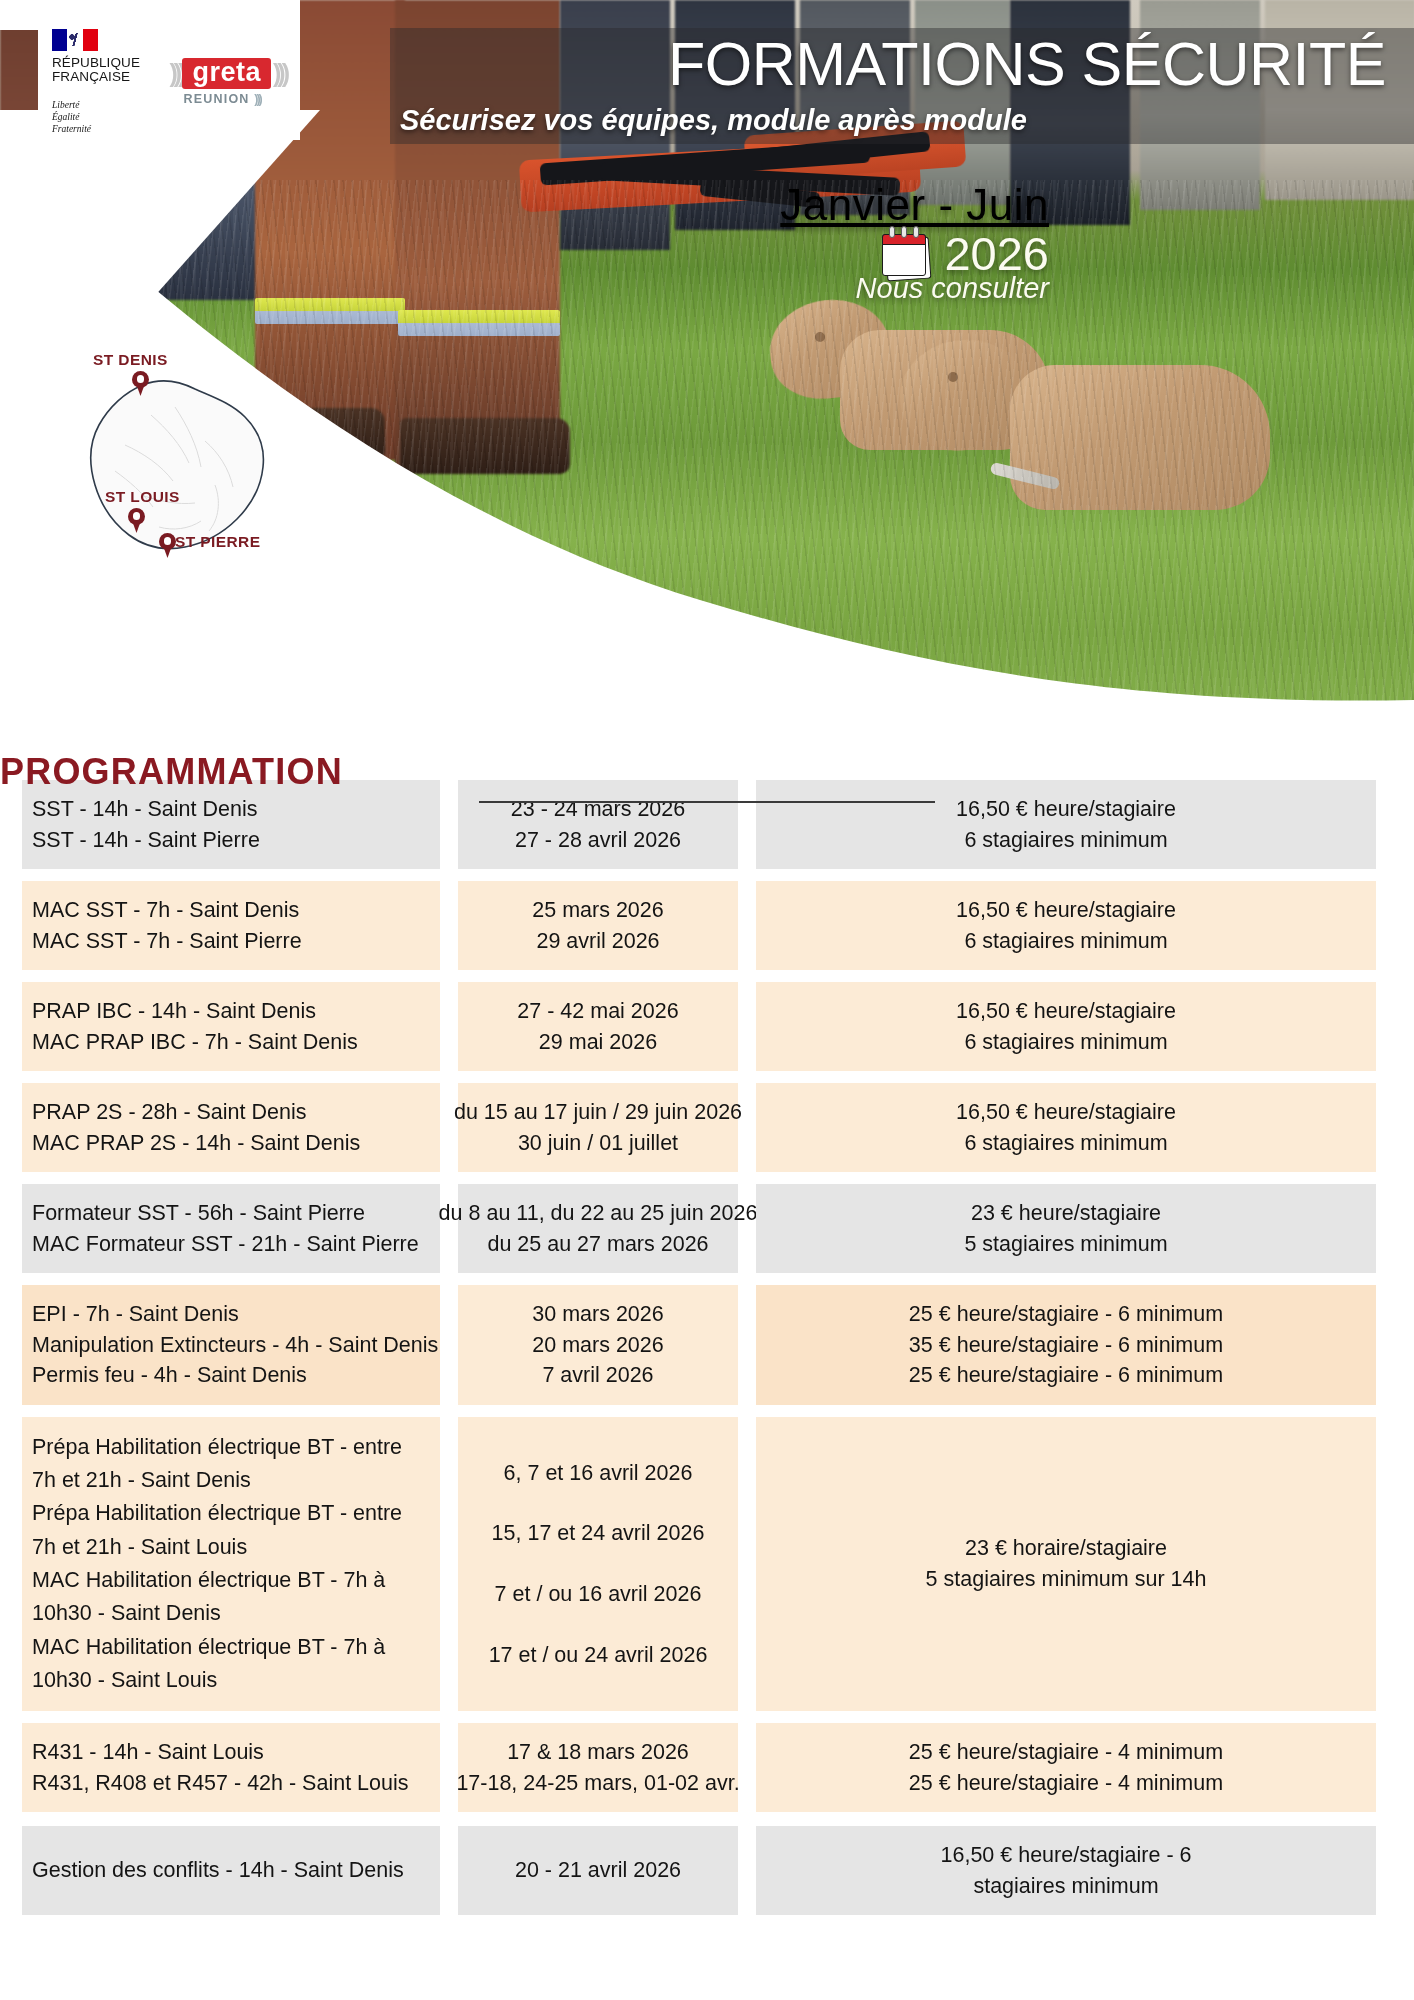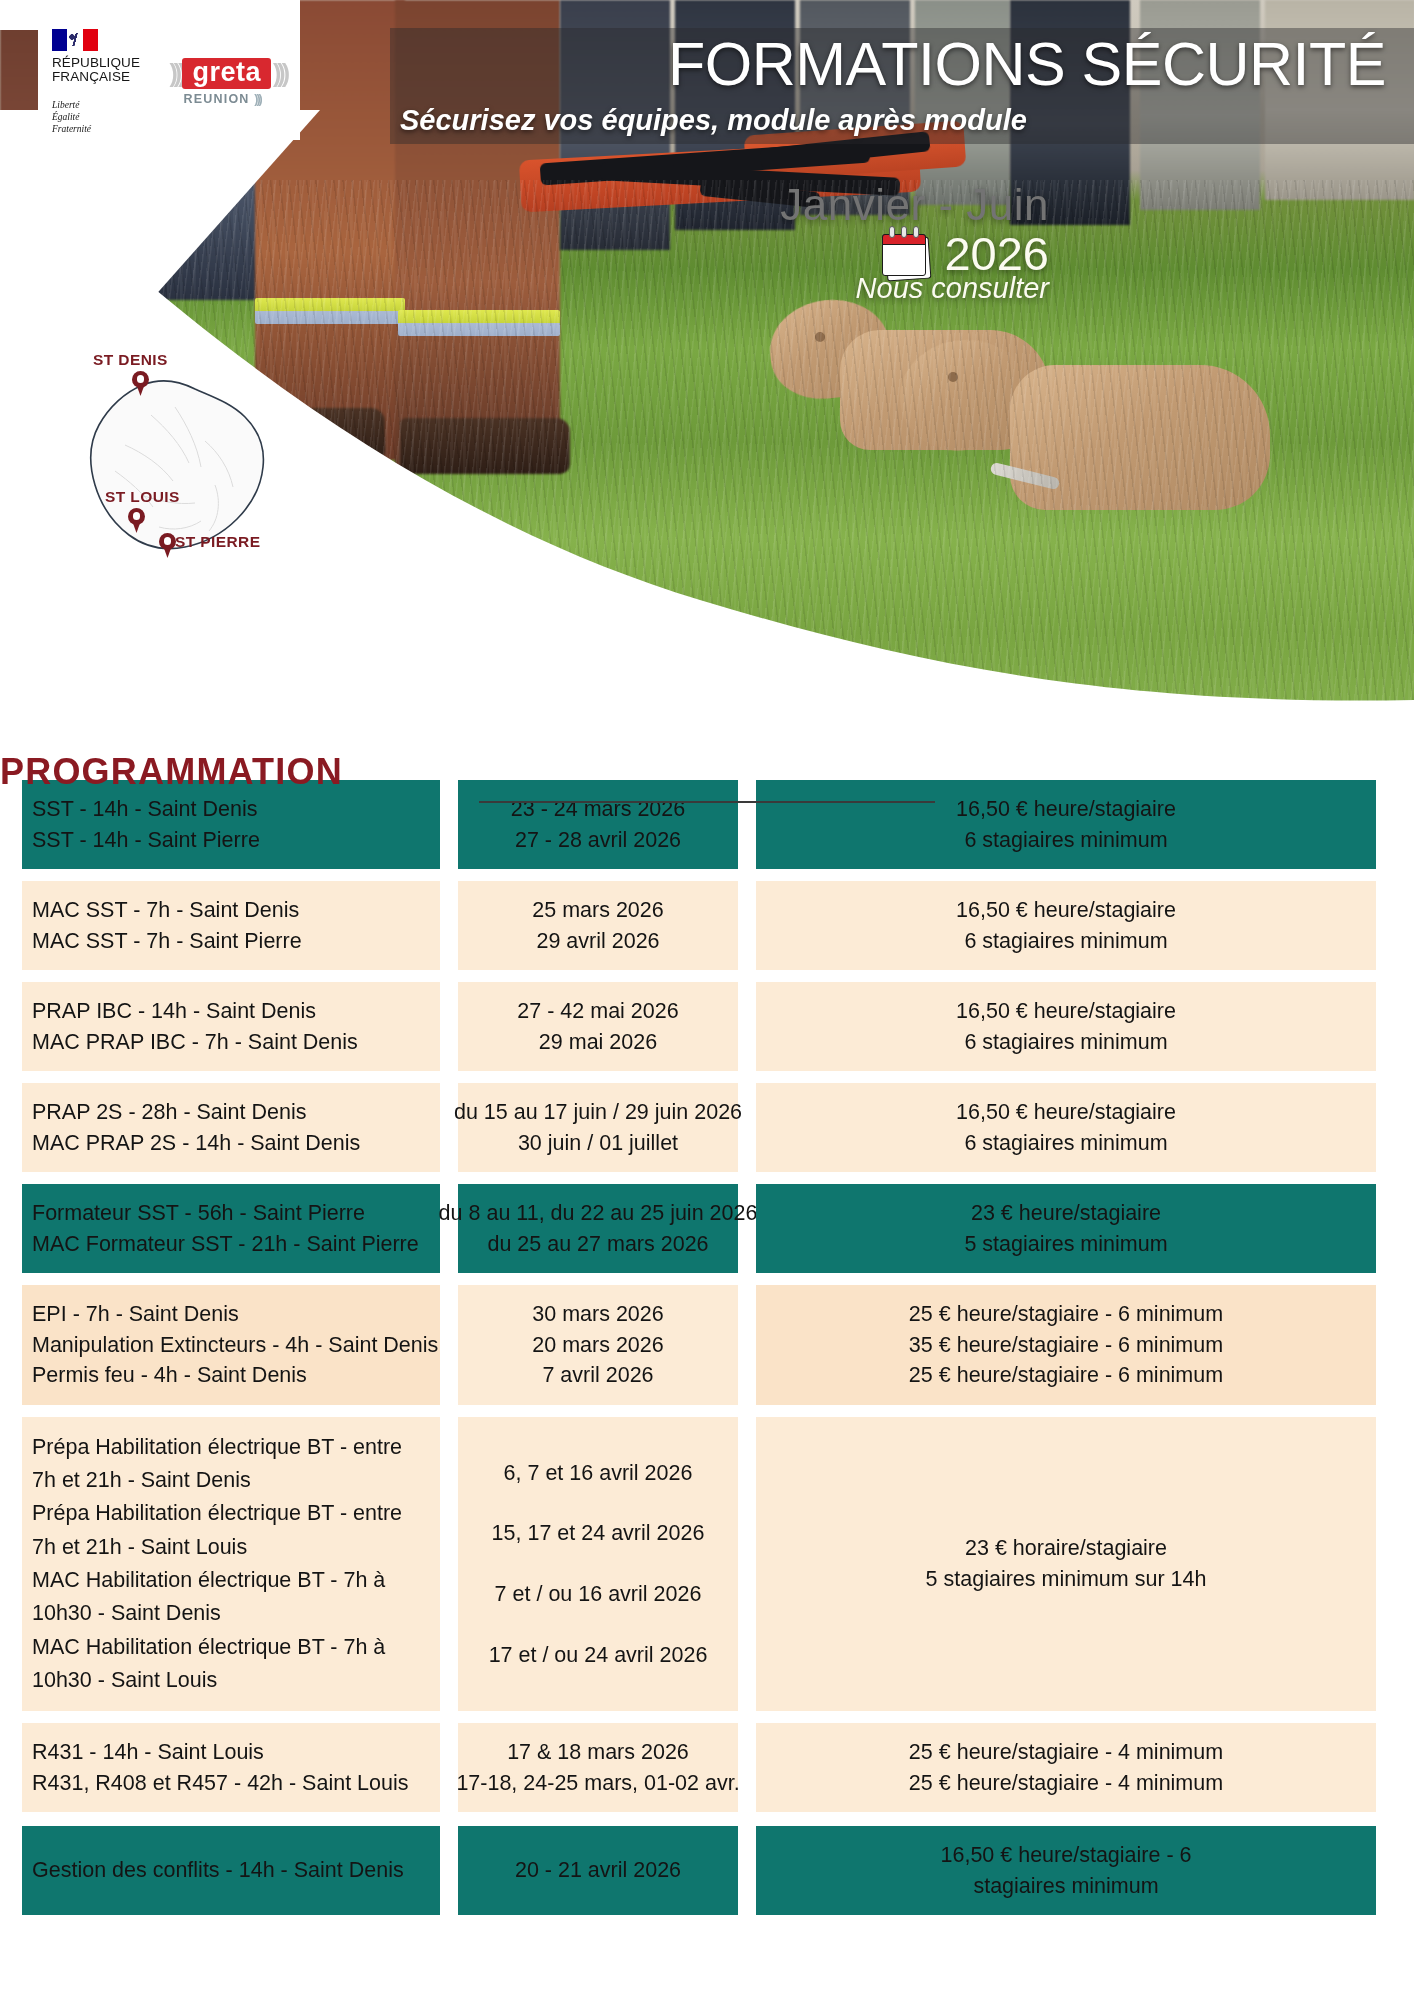--- a/index.html
+++ b/index.html
@@ -141,26 +141,27 @@
     font-size: 29px;
     font-style: italic;
     font-weight: bold;
     text-shadow: 0 2px 5px rgba(0,0,0,.55);
     padding-right: 14px;
   }
 
   
   .date-range {
     position:absolute; right: 365px; top: 180px;
-    color: #737373;
+    color: #000000;
     font-size: 44px;
     font-weight: 300;
     letter-spacing: .5px;
     text-shadow: 0 2px 6px rgba(0,0,0,.45);
     white-space: nowrap;
+    text-decoration: underline;
   }
   .date-year {
     position:absolute; right: 365px; top: 226px;
     color: #fbfbf0;
     font-size: 47px;
     font-weight: 300;
     text-shadow: 0 2px 6px rgba(0,0,0,.45);
     white-space: nowrap;
   }
   .date-note {
@@ -295,21 +296,21 @@
   .cell {
     display:flex; flex-direction:column; justify-content:center;
     padding: 14px 10px;
     font-size: 21.5px;
     color:#141414;
     line-height: 1.42;
   }
   .c1 { width: 418px; }
   .c2 { width: 280px; text-align:center; align-items:center; }
   .c3 { width: 620px; text-align:center; align-items:center; }
-  .dark  { background:#0f766e; }
+  .dark  { background:#e5e5e5; }
   .light { background:#FCEBD6; }
   .light2{ background:#FAE3C8; }
   .cell .ln { white-space: nowrap; }
   .cell.wrap .ln { white-space: normal; }
 </style>
 </head>
 <body>
 
 <div class="poster">
 

